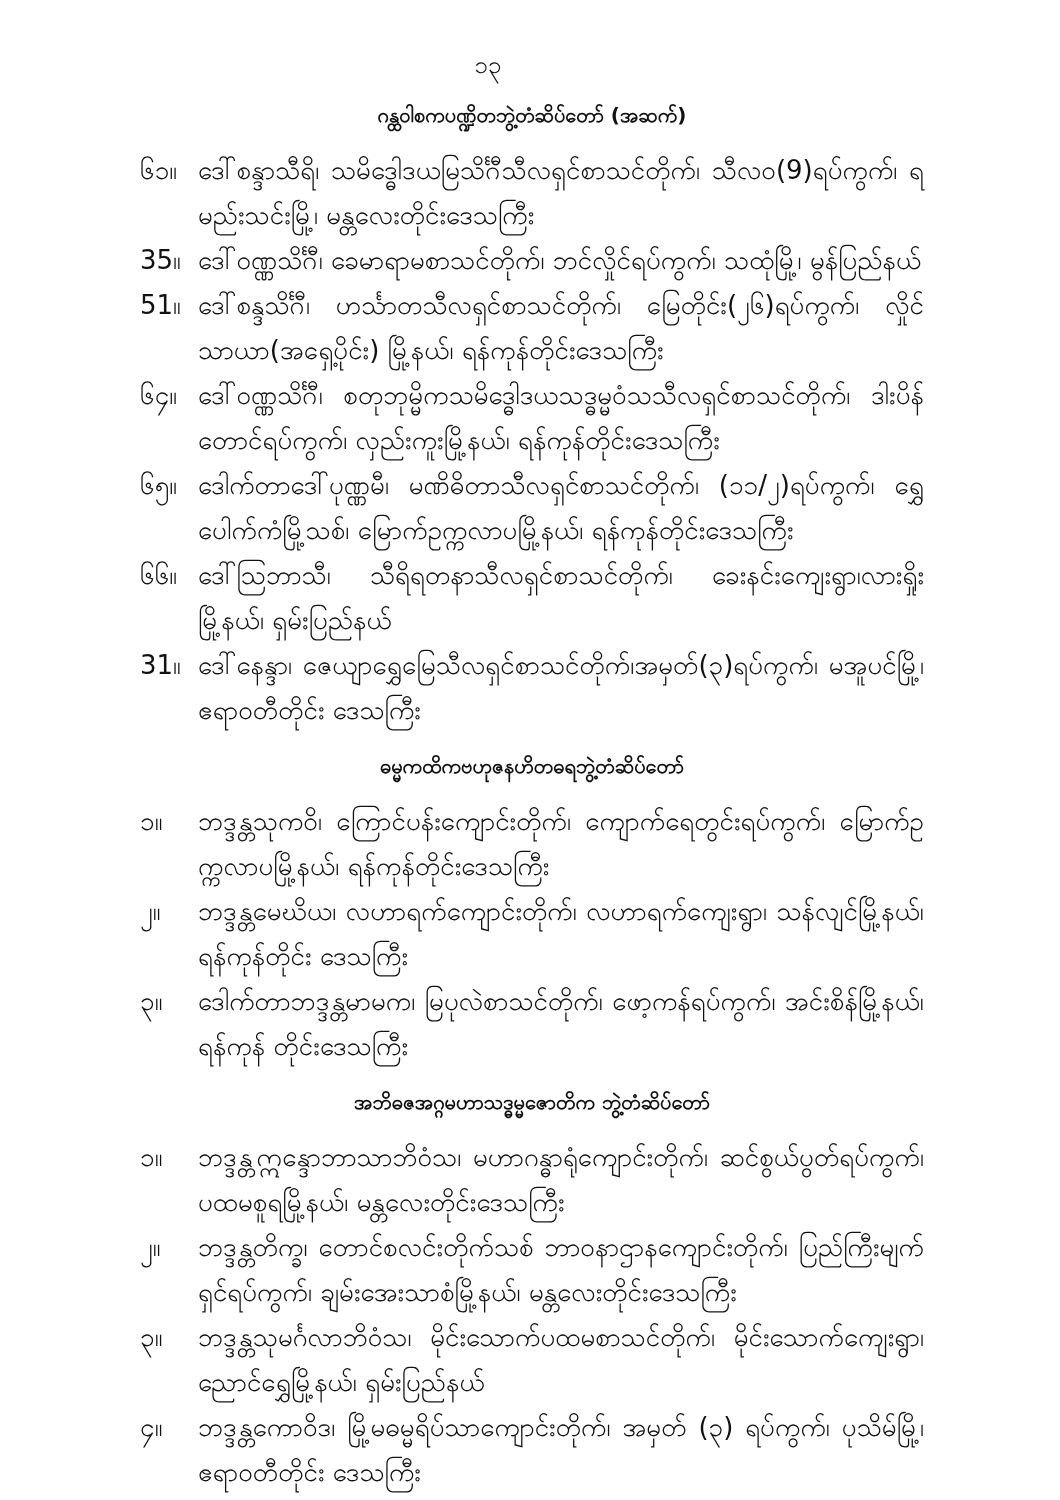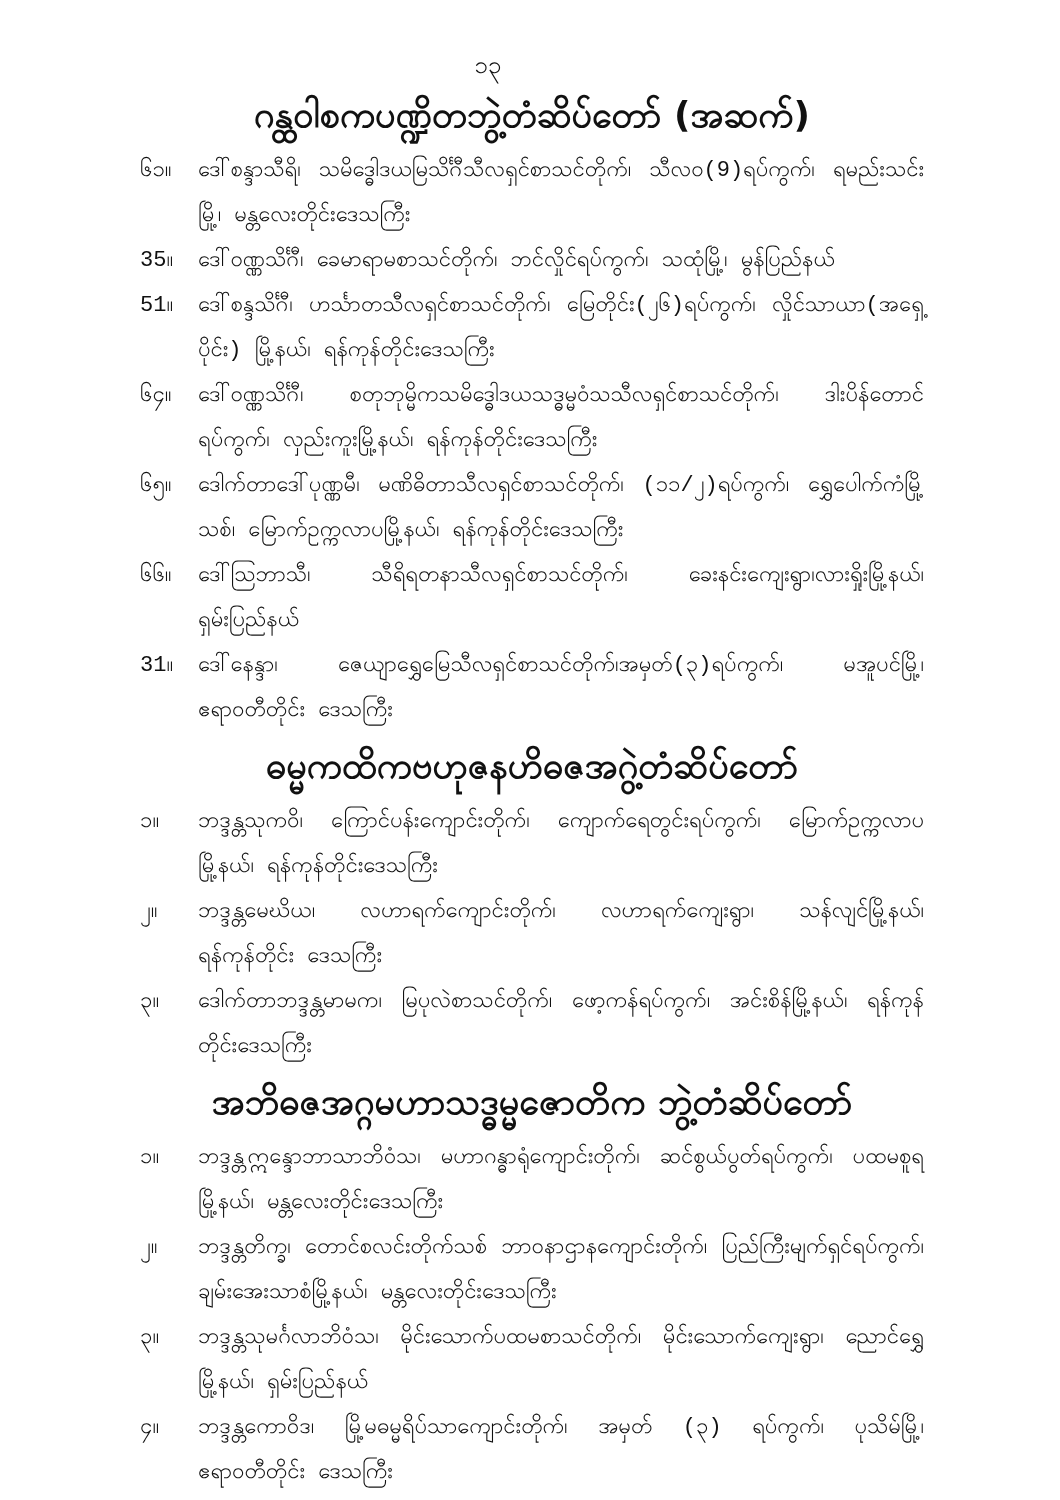--- a/index.html
+++ b/index.html
@@ -20,34 +20,33 @@
   }
   .page-number {
     margin-left: -88px; 
     text-align: center;
     font-size: 24px;
     line-height: 34px;
     margin-bottom: 10px;
   }
   .section-title {
     text-align: center;
-    font-size: 36px;
+    font-size: 20px;
     font-weight: bold;
     line-height: 42px;
     margin: 12px 0 12px 0;
   }
   .items {
     margin: 0;
   }
   .item {
     display: flex;
     align-items: flex-start;
-    font-size: 22px;
+    font-size: 26px;
     line-height: 45px;
-    font-family: Liberation Mono, monospace;
   }
   .item-no {
     flex: 0 0 58px;
     white-space: nowrap;
   }
   .item-text {
     flex: 1 1 auto;
     text-align: justify;
   }
 </style>
@@ -83,21 +82,21 @@
     <div class="item">
       <span class="item-no">၆၆။</span>
       <span class="item-text">ဒေါ်ဩဘာသီ၊ သီရိရတနာသီလရှင်စာသင်တိုက်၊ ခေးနင်းကျေးရွာ၊လားရှိုးမြို့နယ်၊ ရှမ်းပြည်နယ်</span>
     </div>
     <div class="item">
       <span class="item-no">31။</span>
       <span class="item-text">ဒေါ်နေန္ဒာ၊ ဇေယျာရွှေမြေသီလရှင်စာသင်တိုက်၊အမှတ်(၃)ရပ်ကွက်၊ မအူပင်မြို့၊ ဧရာဝတီတိုင်း ဒေသကြီး</span>
     </div>
   </div>
 
-  <h2 class="section-title">ဓမ္မကထိကဗဟုဇနဟိဓဇအဂွဲ့တံဆိပ်တော်</h2>
+  <h2 class="section-title">ဓမ္မကထိကဗဟုဇနဟိတဓရဘွဲ့တံဆိပ်တော်</h2>
   <div class="items">
     <div class="item">
       <span class="item-no">၁။</span>
       <span class="item-text">ဘဒ္ဒန္တသုကဝိ၊ ကြောင်ပန်းကျောင်းတိုက်၊ ကျောက်ရေတွင်းရပ်ကွက်၊ မြောက်ဥက္ကလာပမြို့နယ်၊ ရန်ကုန်တိုင်းဒေသကြီး</span>
     </div>
     <div class="item">
       <span class="item-no">၂။</span>
       <span class="item-text">ဘဒ္ဒန္တမေဃိယ၊ လဟာရက်ကျောင်းတိုက်၊ လဟာရက်ကျေးရွာ၊ သန်လျင်မြို့နယ်၊ ရန်ကုန်တိုင်း ဒေသကြီး</span>
     </div>
     <div class="item">

